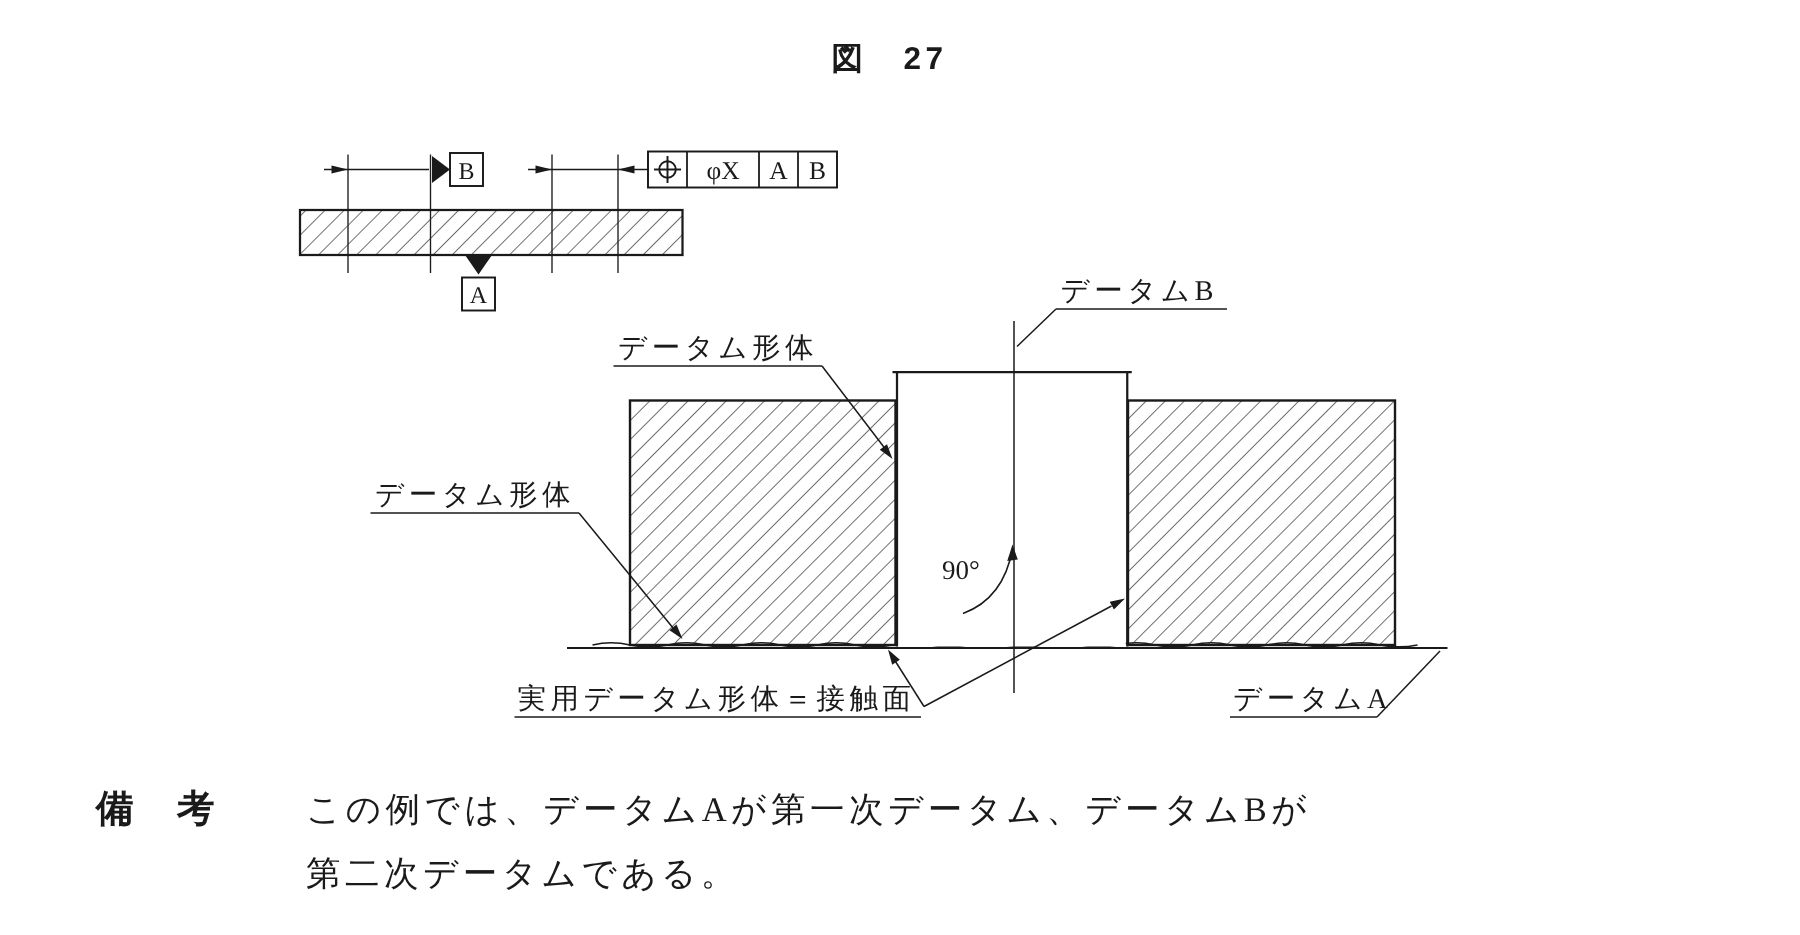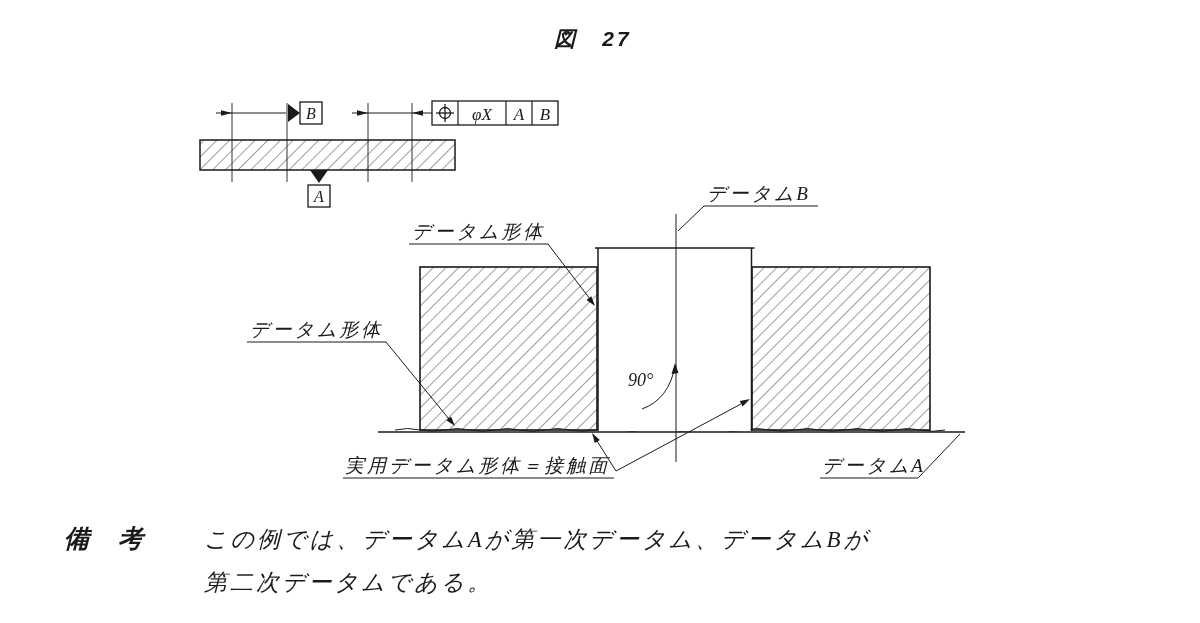--- a/index.html
+++ b/index.html
@@ -2,21 +2,20 @@
 <html><head>
 <meta charset="utf-8">
 <style>
   html,body{margin:0;padding:0;background:#ffffff;}
   .page{
     position:relative;
     width:1200px;height:623px;
     background:#ffffff;
     font-family:"Liberation Serif", serif;
     overflow:hidden;
-    font-style:italic;
   }
   svg{display:block;}
   text{fill:#1a1a1a;}
   .t-title{font-size:21px;font-weight:bold;font-family:"Liberation Sans",sans-serif;letter-spacing:3px;}
   .t-label{font-size:19px;letter-spacing:3px;font-family:"Liberation Serif",serif;}
   .t-angle{font-size:18px;font-family:"Liberation Serif",serif;}
   .t-box{font-size:16px;font-family:"Liberation Serif",serif;}
   .t-fcf{font-size:17px;font-family:"Liberation Serif",serif;}
   .t-note-head{font-size:25px;font-weight:bold;font-family:"Liberation Sans",sans-serif;letter-spacing:2px;}
   .t-note{font-size:23px;letter-spacing:3px;font-family:"Liberation Serif",serif;}

